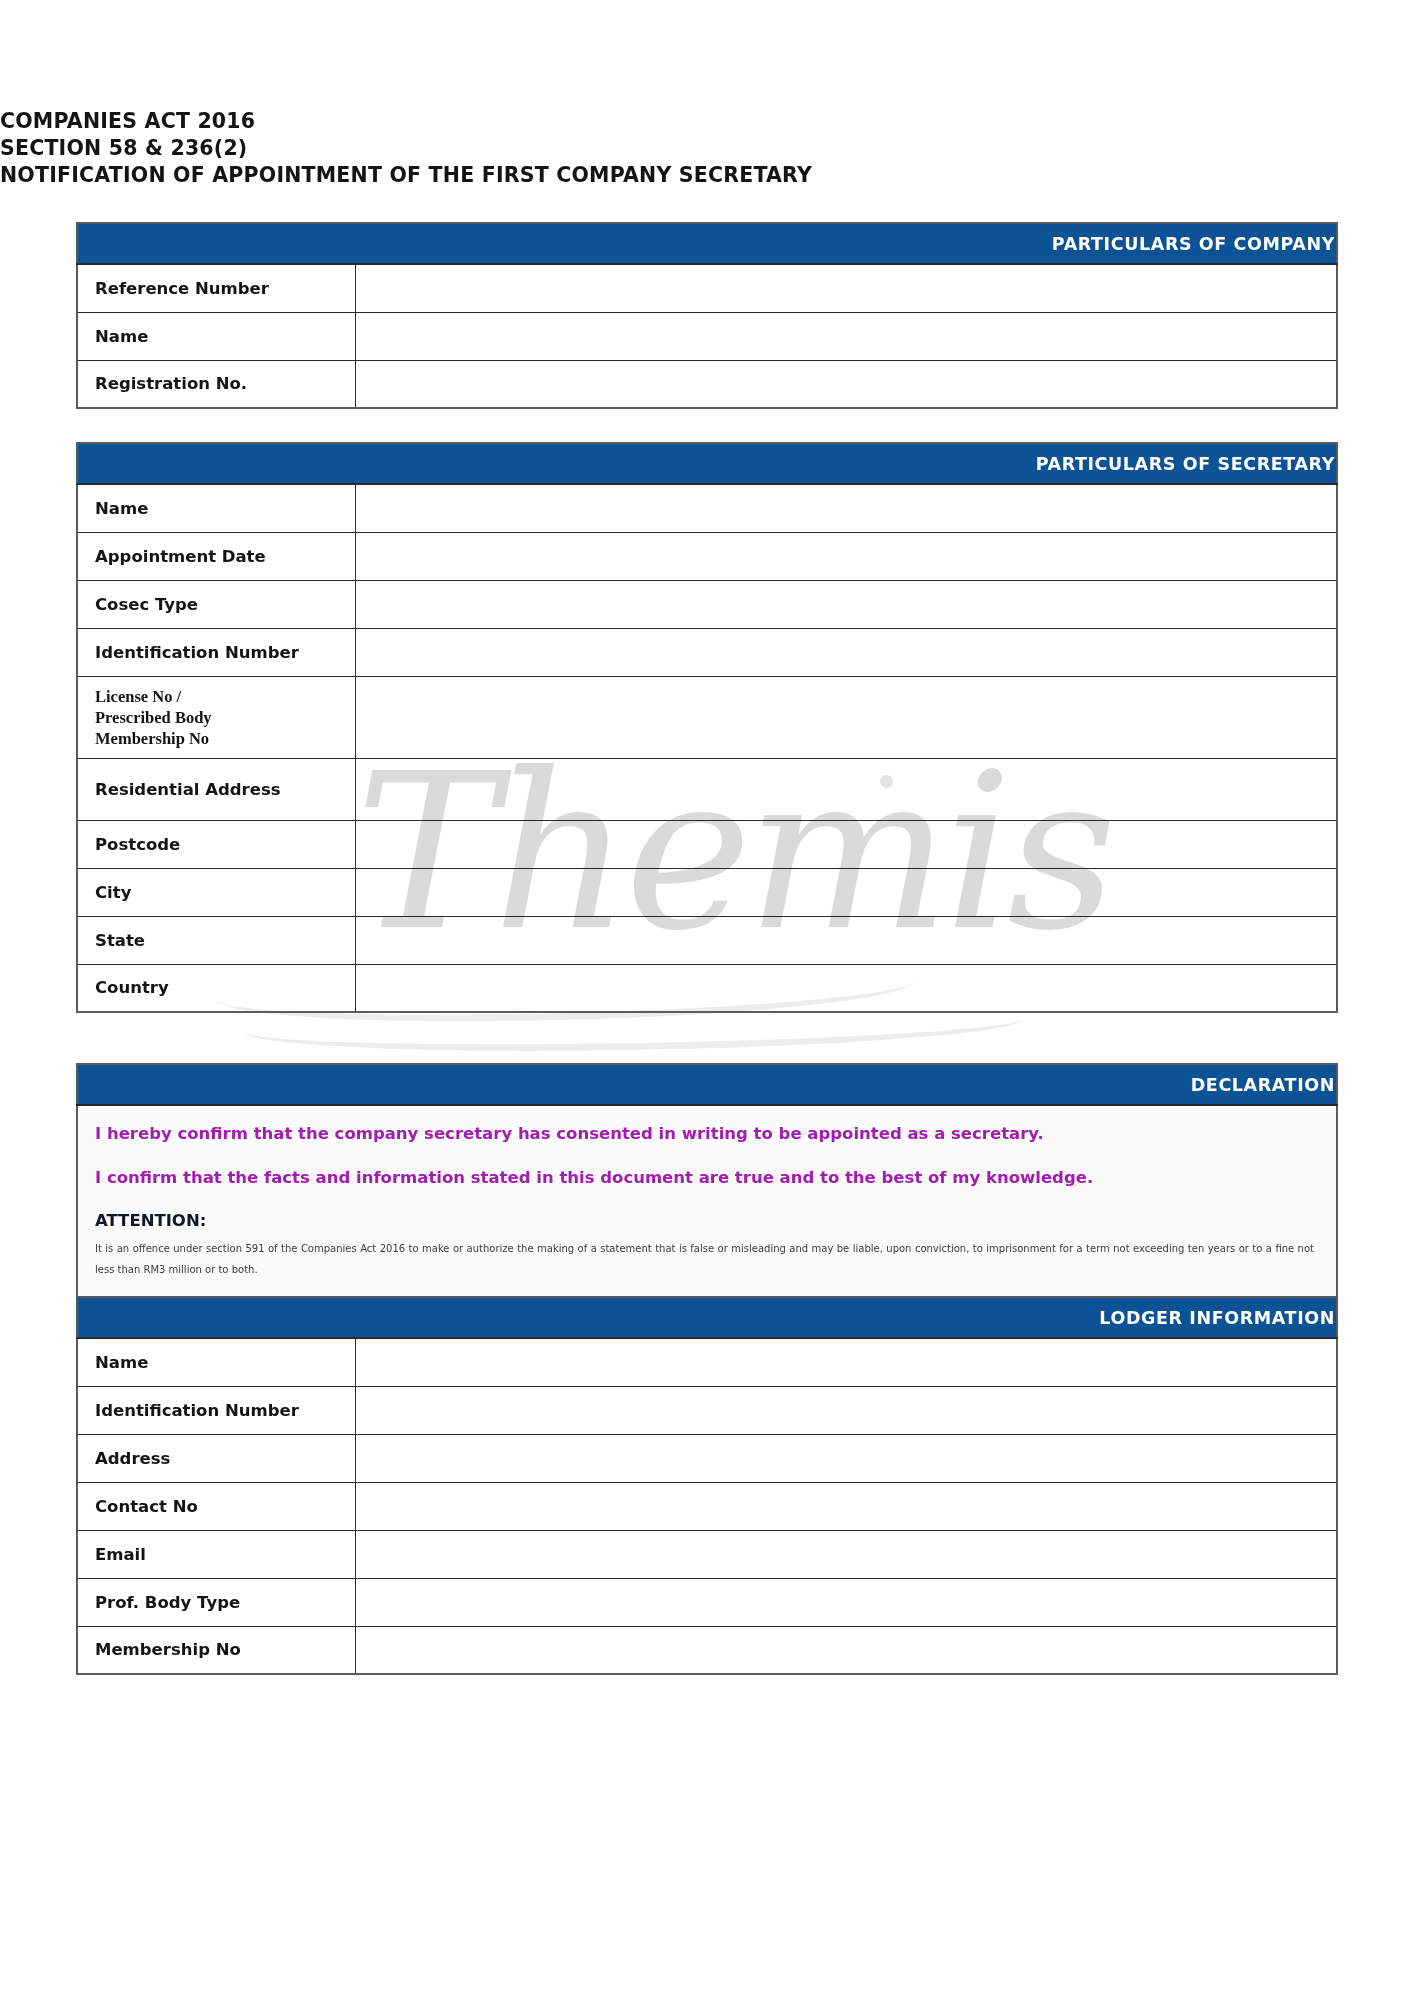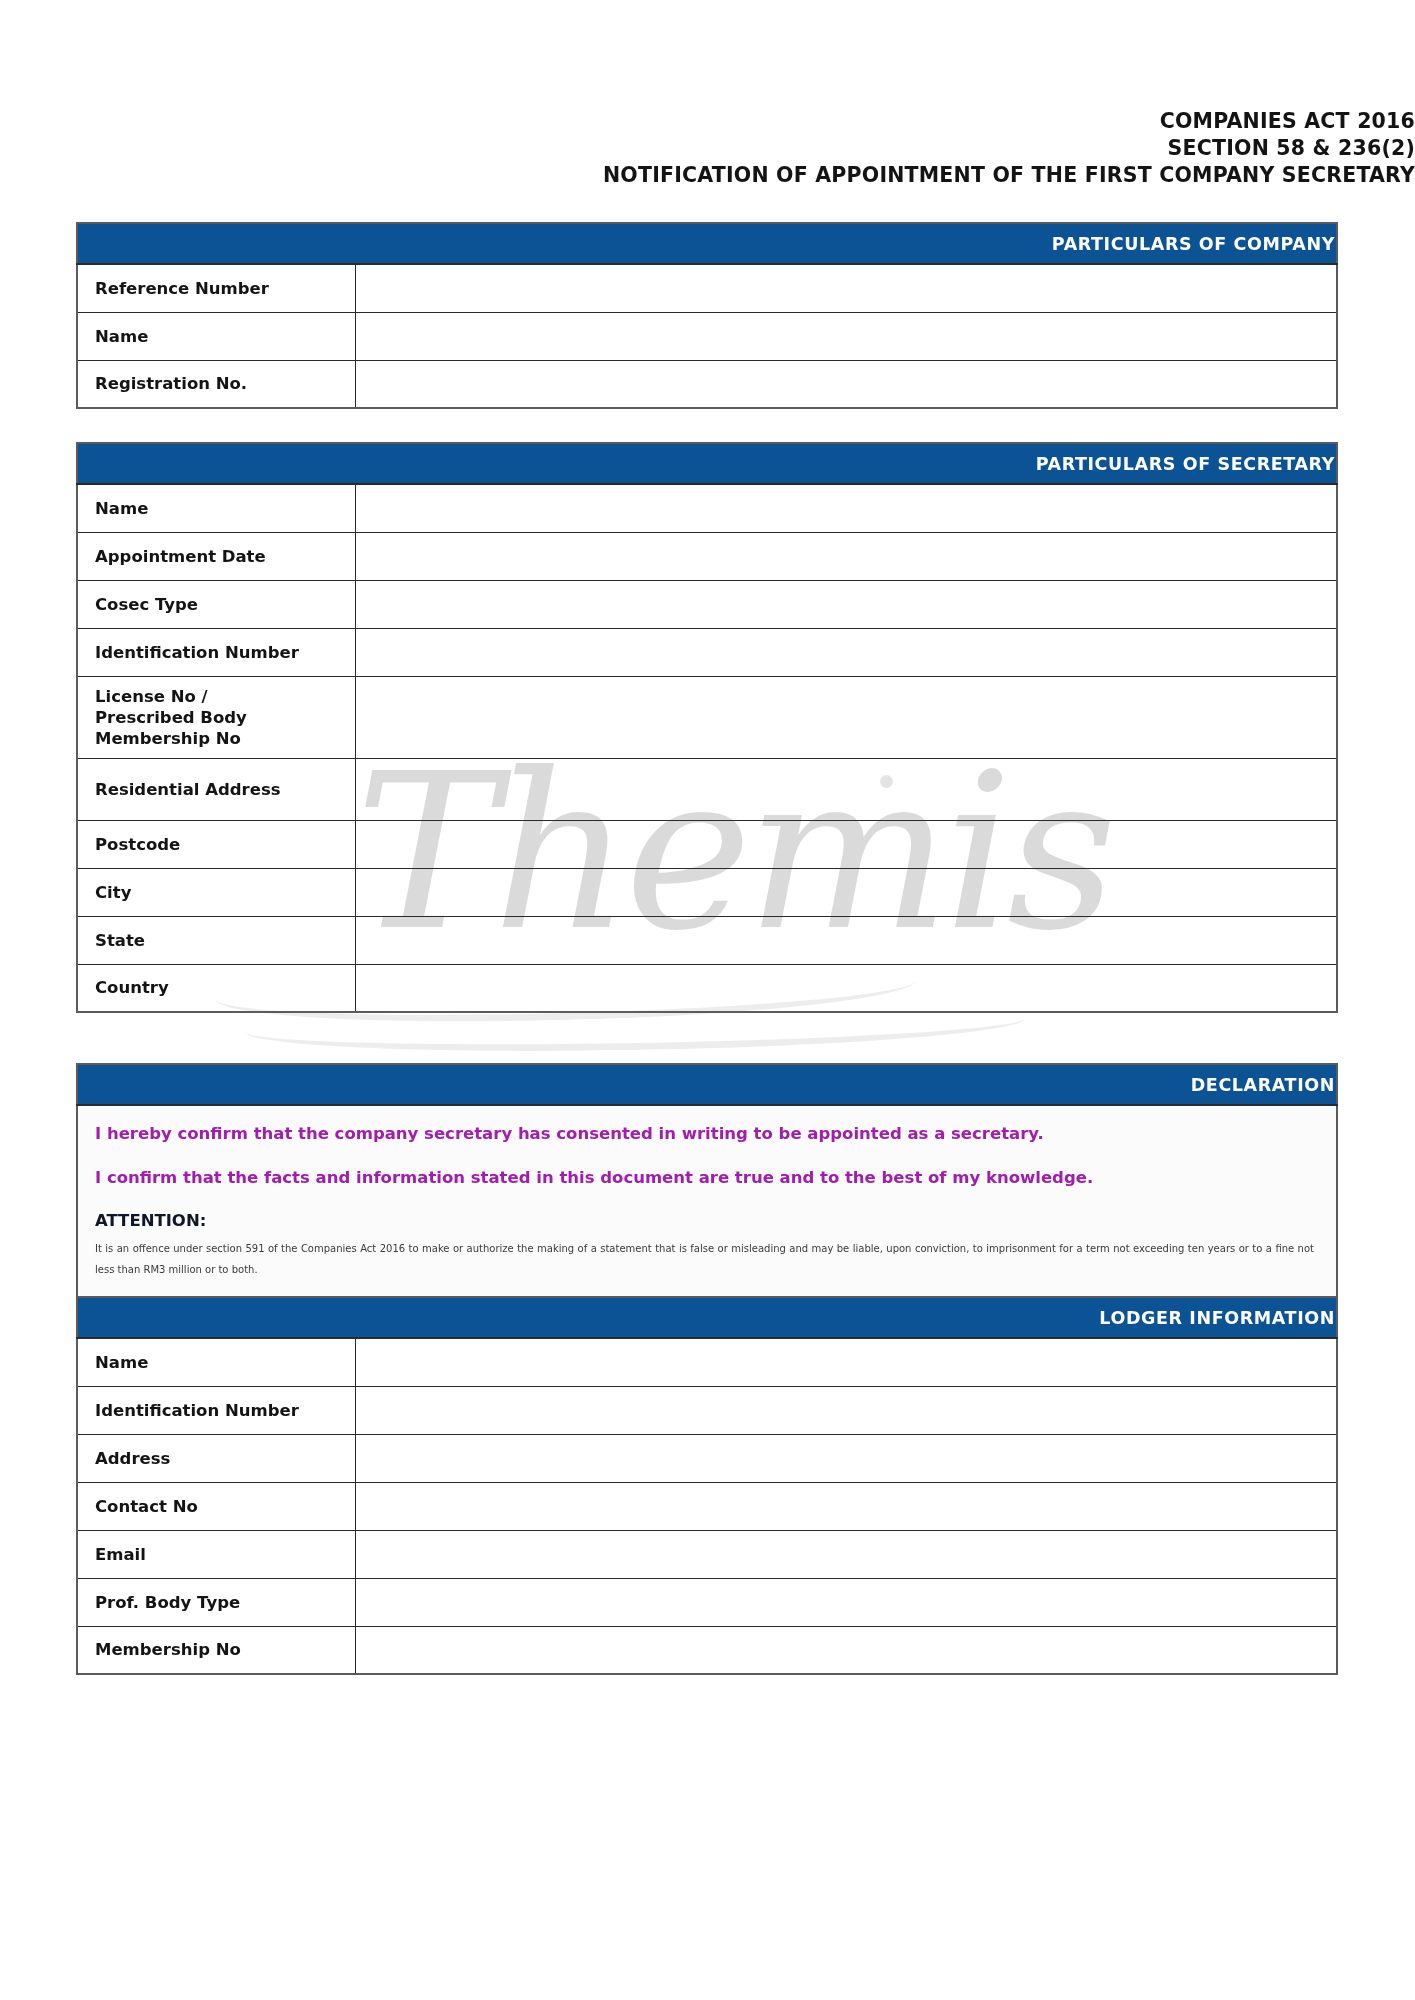--- a/index.html
+++ b/index.html
@@ -55,21 +55,21 @@
     border-radius: 50%;
     background: rgba(0,0,0,0.11);
   }
 
   
   .doc-title {
     position: absolute;
     left: 0;
     top: 108px;
     width: 1415px;
-    text-align: right;
+    text-align: left;
     z-index: 10;
   }
   .doc-title .tline {
     font-weight: bold;
     font-size: 20.5px;
     line-height: 27px;
     letter-spacing: 0.2px;
     color: #141414;
     white-space: nowrap;
   }
@@ -195,21 +195,21 @@
     </tr>
     <tr class="row-1">
       <td class="lab">Cosec Type</td>
       <td class="val"></td>
     </tr>
     <tr class="row-1">
       <td class="lab">Identification Number</td>
       <td class="val"></td>
     </tr>
     <tr class="row-tall">
-      <td class="lab" style="white-space:pre-line;">License No /
+      <td class="lab" style="white-space:pre-line;font-family:Liberation Serif, serif;">License No /
 Prescribed Body
 Membership No</td>
       <td class="val"></td>
     </tr>
     <tr class="row-mid">
       <td class="lab">Residential Address</td>
       <td class="val"></td>
     </tr>
     <tr class="row-1">
       <td class="lab">Postcode</td>

